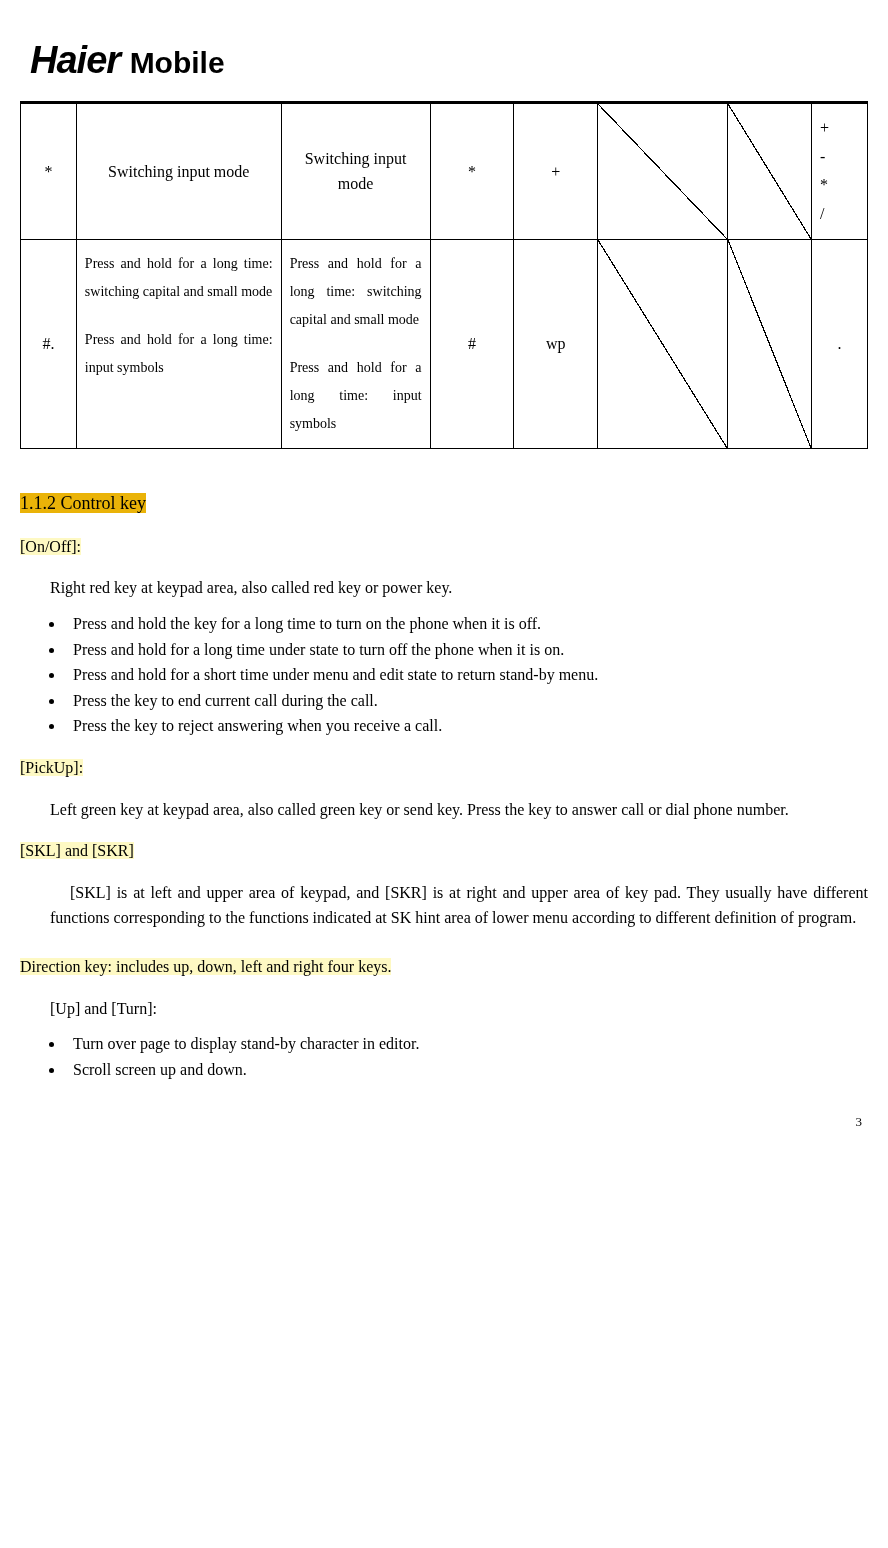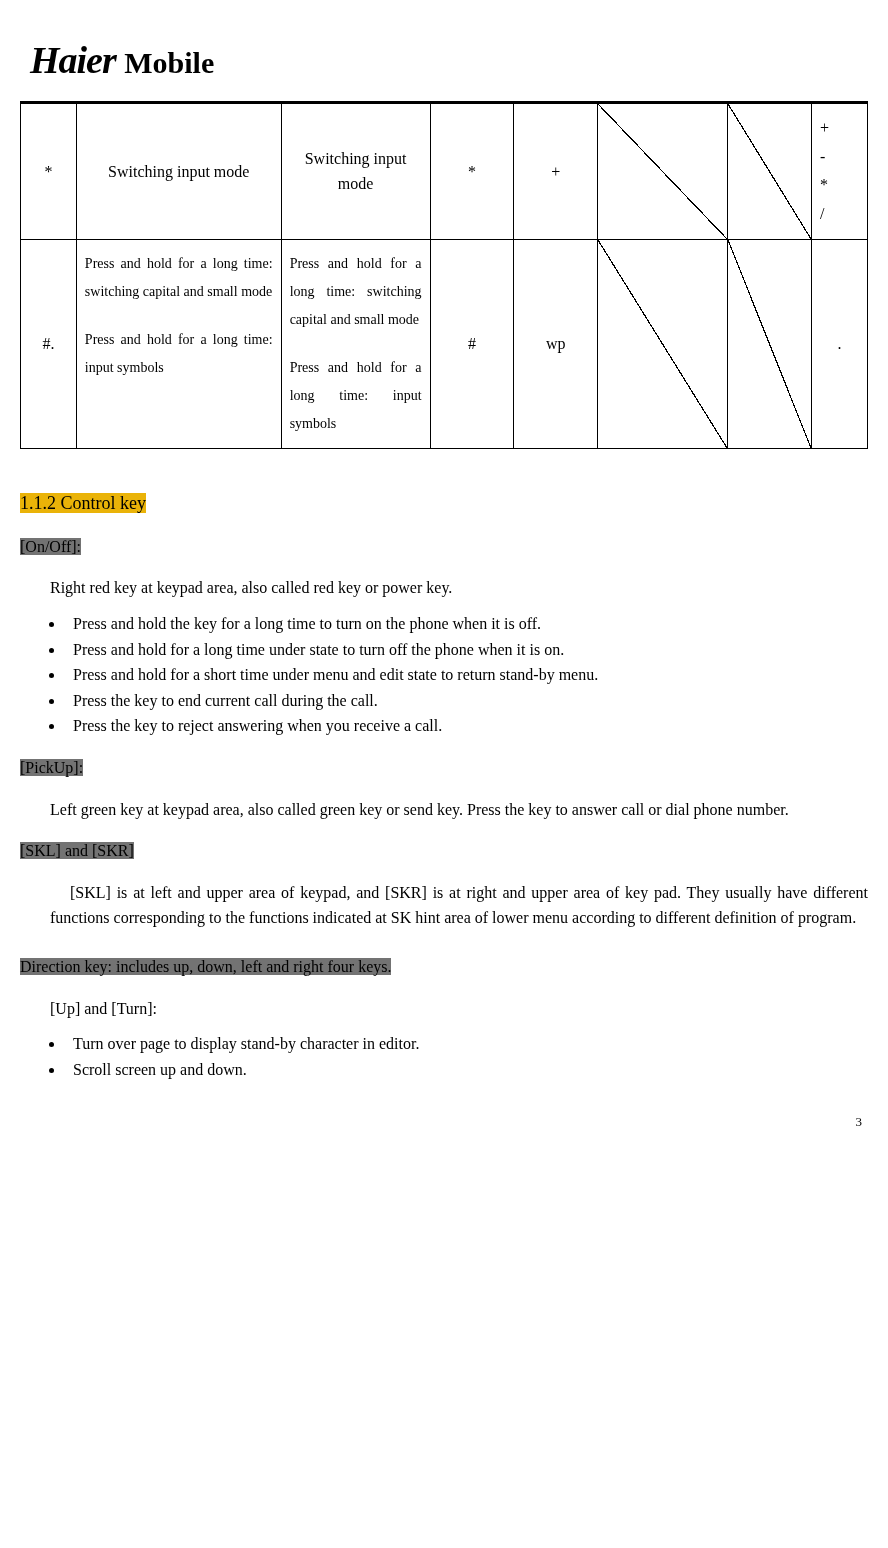--- a/index.html
+++ b/index.html
@@ -4,21 +4,21 @@
   <style>
     body {
       font-family: "Times New Roman", serif;
       margin: 0;
       padding: 30px 20px 20px;
       width: 848px;
       font-size: 16px;
       line-height: 1.6;
     }
     .logo {
-      font-family: Liberation Serif, serif;
+      font-family: Liberation Sans, sans-serif;
       font-size: 38px;
       font-weight: bold;
       font-style: italic;
       letter-spacing: -1px;
       margin-bottom: 10px;
       padding-left: 10px;
     }
     .logo-mobile {
       font-size: 30px;
       font-style: normal;
@@ -68,21 +68,21 @@
         #000 calc(50% - 0.6px),
         #000 calc(50% + 0.6px),
         transparent calc(50% + 0.6px));
     }
     .section-heading {
       background: #eab308;
       display: inline;
       font-size: 18px;
     }
     .subsection-heading {
-      background: #737373;
+      background: #fef9c3;
       display: inline;
     }
     p.body-text {
       margin: 10px 0 10px 30px;
       text-align: justify;
     }
     p.body-text-wide {
       margin: 10px 0 10px 0;
       text-align: justify;
     }

